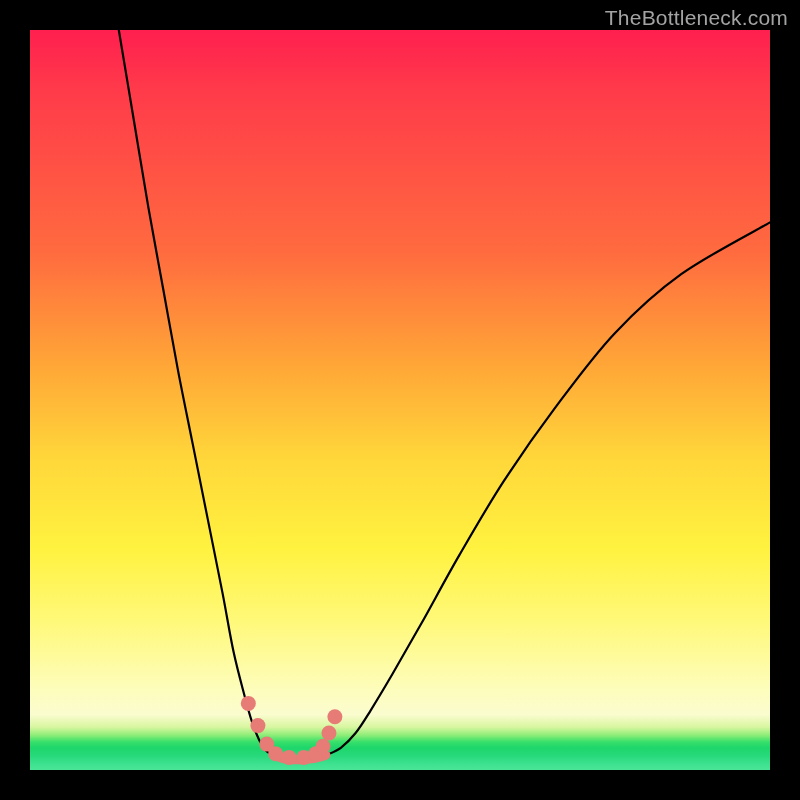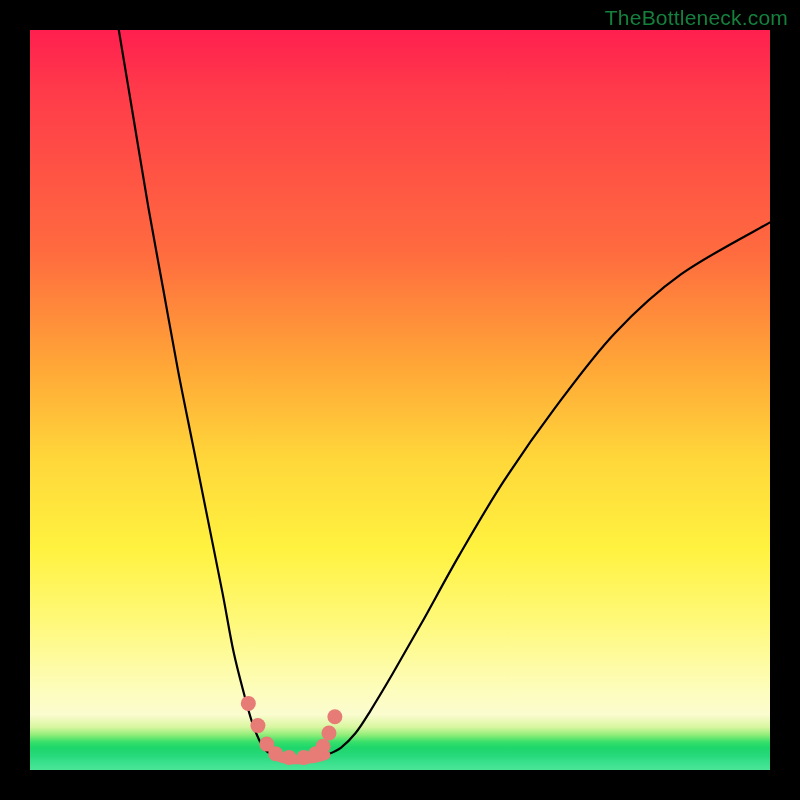--- a/index.html
+++ b/index.html
@@ -44,21 +44,21 @@
       #4be598 100%
     );
   }
   .watermark {
     position: absolute;
     top: 6px;
     right: 12px;
     font-size: 21px;
     font-weight: 500;
     letter-spacing: 0.2px;
-    color: #15803d;
+    color: #a3a3a3;
     user-select: none;
   }
   svg.curves {
     position: absolute;
     left: 0; top: 0;
     width: 740px; height: 740px;
     overflow: visible;
   }
 </style>
 </head>

